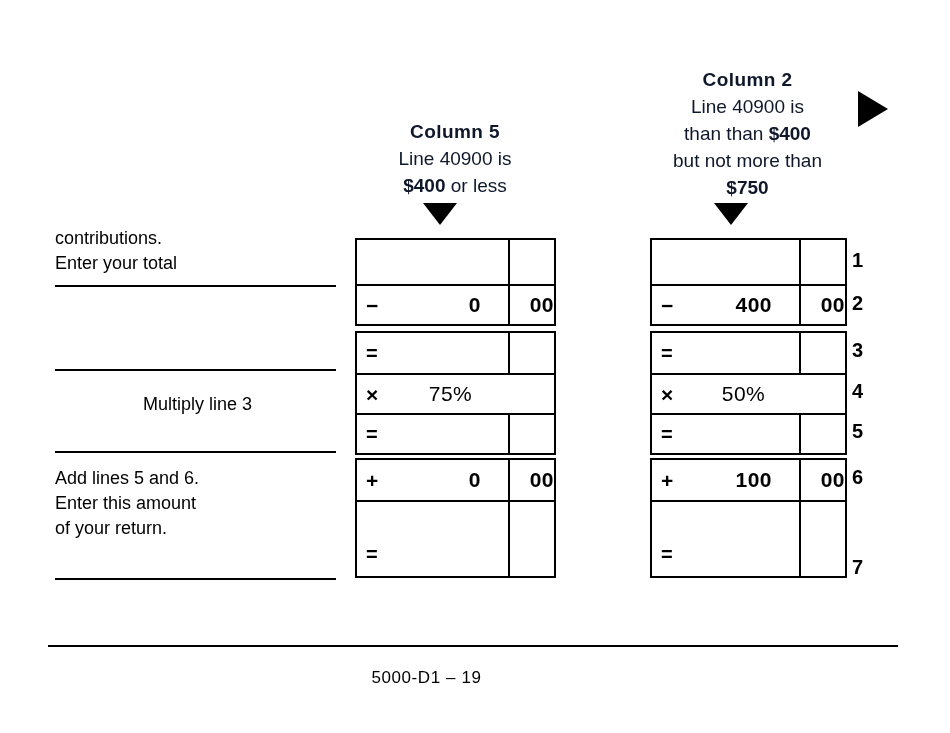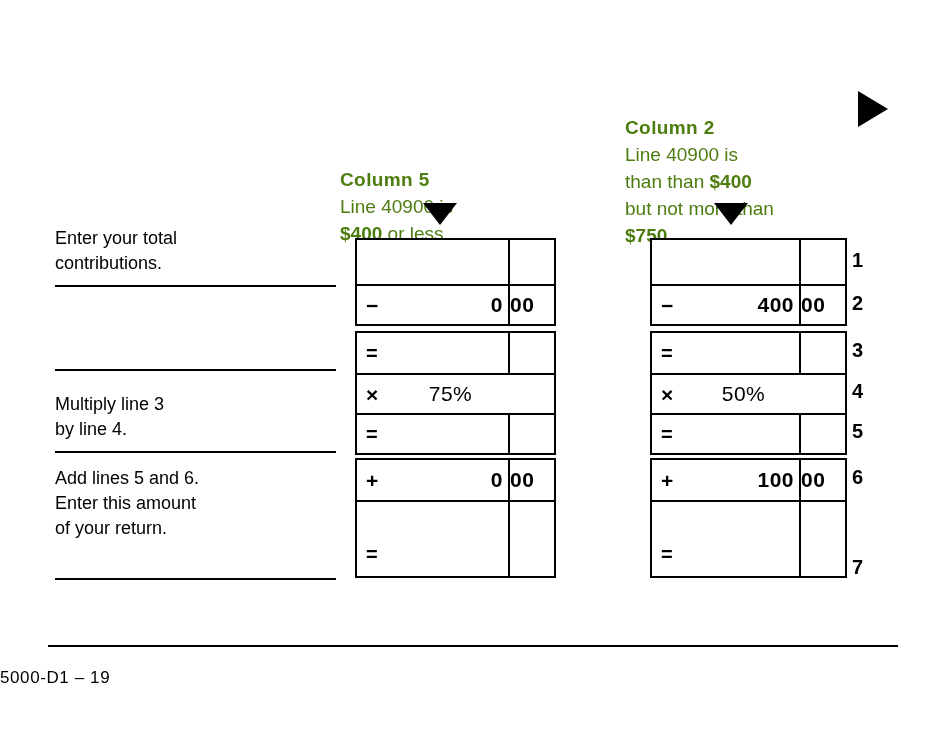--- a/index.html
+++ b/index.html
@@ -16,25 +16,24 @@
     overflow: hidden;
   }
   .page {
     position: absolute;
     inset: 0;
   }
 
   
   .col-head {
     position: absolute;
-    text-align: left;
+    text-align: center;
     font-size: 19px;
     line-height: 27px;
-    color: #4d7c0f;
-    margin-top: 48px;
+    color: #0f172a;
   }
   .col-head .title {
     font-weight: bold;
     display: block;
     letter-spacing: .4px;
   }
   .col-head .sub {
     display: block;
     font-weight: normal;
   }
@@ -78,21 +77,21 @@
     left: 55px;
     width: 281px;
     height: 0;
     border-top: 2.5px solid #000;
   }
 
   #label-1 { top: 226px; }
   #rule-1  { top: 285px; }
   #label-2 { top: 310px; }
   #rule-2  { top: 369px; }
-  #label-3 { top: 392px; }
+  #label-3 { top: 392px; text-align: center; }
   #rule-3  { top: 451px; }
   #label-4 { top: 466px; }
   #rule-4  { top: 578px; }
 
   
   .grid-group {
     position: absolute;
     border: 2.5px solid #000;
     box-sizing: border-box;
     background: #fff;
@@ -109,21 +108,22 @@
     box-sizing: border-box;
     display: flex;
     align-items: center;
   }
   .cell-cents {
     flex: 0 0 46px;
     box-sizing: border-box;
     border-left: 2.5px solid #000;
     display: flex;
     align-items: center;
-    justify-content: flex-start;
+    justify-content: flex-end;
+    margin-left: 22px;
   }
   .cell-cents.c2 { flex-basis: 46px; }
   .op {
     position: absolute;
     left: 9px;
     font-size: 21px;
     font-weight: bold;
     line-height: 1;
   }
   .op.eq { font-size: 20px; }
@@ -183,20 +183,21 @@
   #footer-rule {
     position: absolute;
     left: 48px; top: 645px;
     width: 850px; height: 0;
     border-top: 2.5px solid #000;
   }
   #footer-text {
     position: absolute;
     left: 0; top: 668px;
     width: 853px;
+    text-align: center;
     font-size: 17px;
     letter-spacing: .6px;
   }
 </style>
 </head>
 <body>
 
 <div class="page">
 
   <div class="col-head" id="col1-head">
@@ -211,30 +212,29 @@
     <span class="sub"><span>than than </span><b>$400</b></span>
     <span class="sub">but not more than</span>
     <span class="sub"><b>$750</b></span>
   </div>
 
   <div class="arrow-down" id="arrow-col1"></div>
   <div class="arrow-down" id="arrow-col2"></div>
   <div id="arrow-right"></div>
 
   <div class="label-block" id="label-1">
+    <div>contributions.</div>
     <div>Enter your total</div>
-    <div>contributions.</div>
   </div>
   <div class="rule" id="rule-1"></div>
 
   <div class="rule" id="rule-2"></div>
 
   <div class="label-block" id="label-3">
     <div>Multiply line 3</div>
-    <div>by line 4.</div>
   </div>
   <div class="rule" id="rule-3"></div>
 
   <div class="label-block" id="label-4">
     <div>Add lines 5 and 6.</div>
     <div>Enter this amount</div>
     <div>of your return.</div>
   </div>
   <div class="rule" id="rule-4"></div>
 

